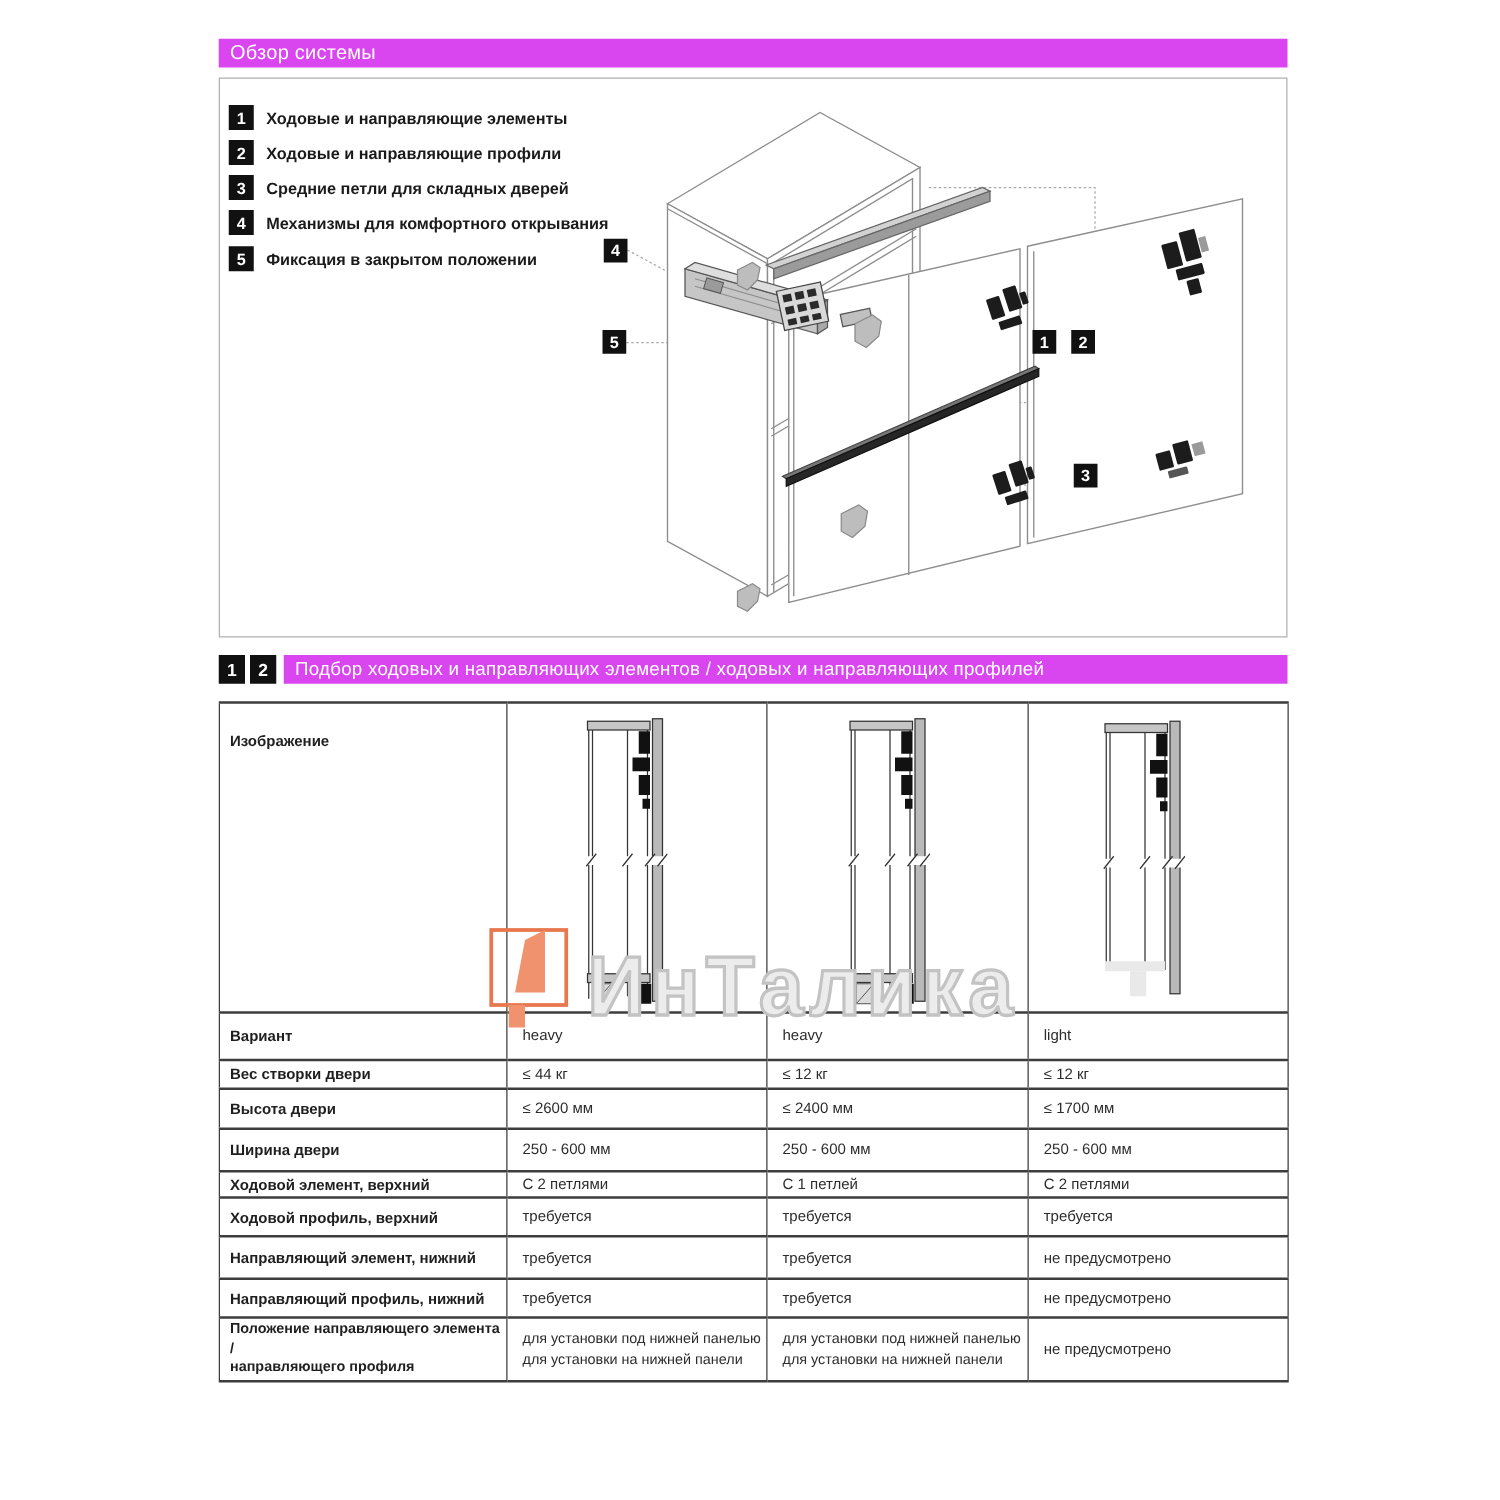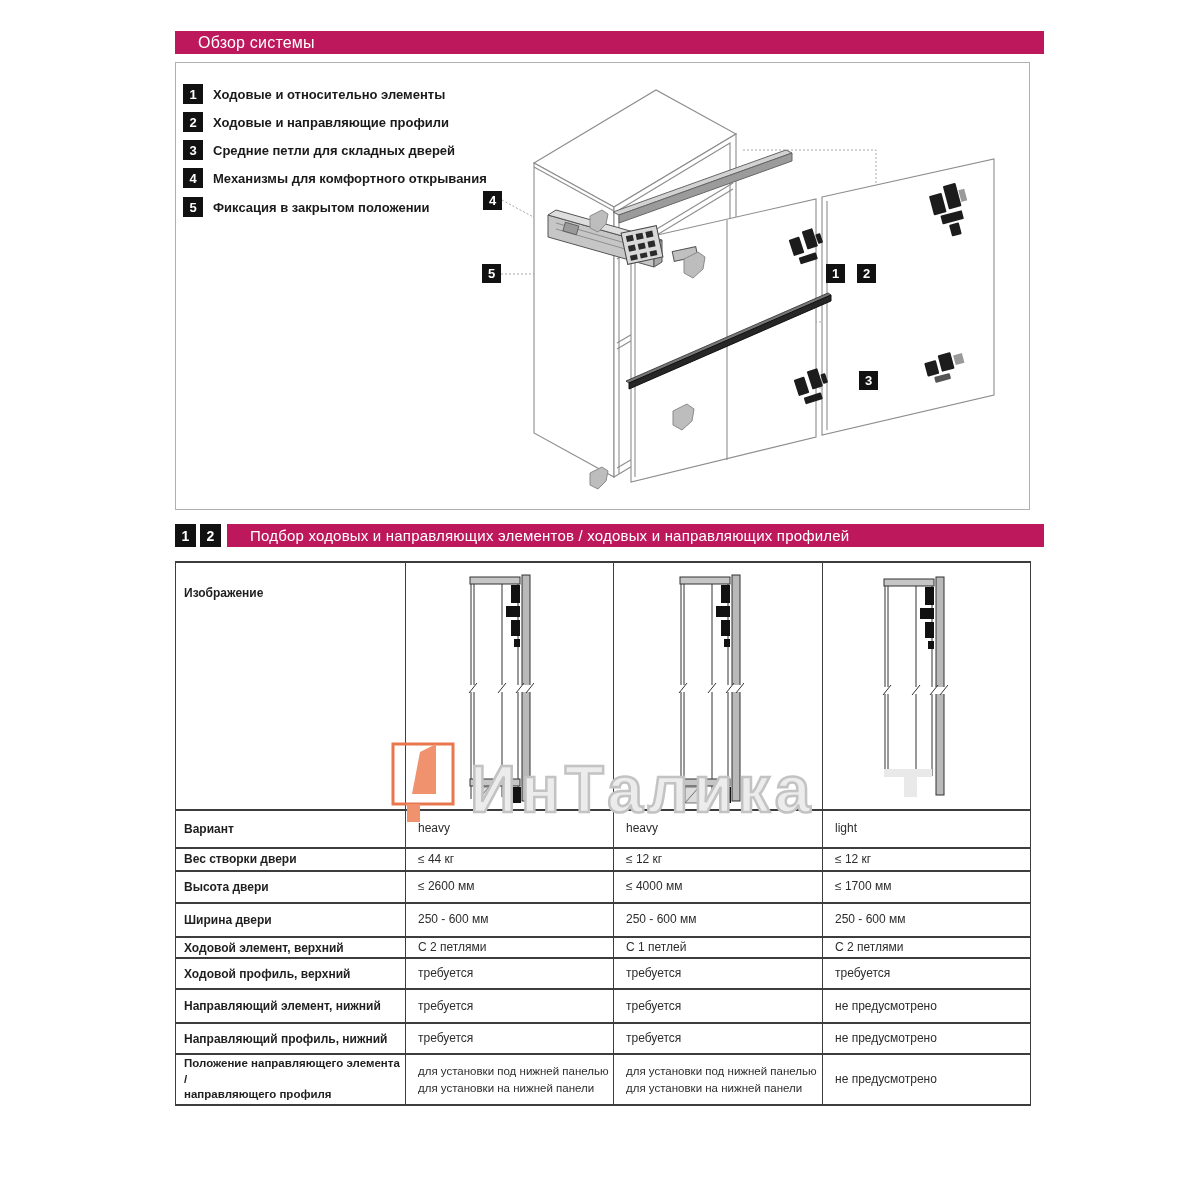--- a/index.html
+++ b/index.html
@@ -1,20 +1,20 @@
 <!DOCTYPE html>
 <html><head>
 <meta charset="utf-8">
 <style>
   html,body{margin:0;padding:0;background:#ffffff;}
   body{width:1200px;height:1200px;position:relative;font-family:"Liberation Sans",sans-serif;color:#222;}
   .abs{position:absolute;}
 
   
-  .bar{background:#be185d;color:#ffffff;font-size:16px;line-height:23px;padding-left:23px;letter-spacing:.2px;}
+  .bar{background:#d946ef;color:#ffffff;font-size:16px;line-height:23px;padding-left:9px;letter-spacing:.2px;}
   .badge{background:#111111;color:#ffffff;font-weight:bold;text-align:center;display:flex;align-items:center;justify-content:center;}
 
   
   .overview-box{border:1px solid #b0b0b0;background:#fff;}
   .legend-item{position:absolute;left:7px;display:flex;align-items:center;gap:10px;height:20px;}
   .legend-item .badge{width:20px;height:20px;font-size:13px;flex:0 0 20px;}
   .legend-item .lbl{font-size:13px;font-weight:bold;color:#1a1a1a;white-space:nowrap;}
 
   .diag-badge{position:absolute;width:19px;height:19px;background:#111;color:#fff;font-size:13px;font-weight:bold;display:flex;align-items:center;justify-content:center;}
 
@@ -34,21 +34,21 @@
 
 <div class="abs bar" style="left:175px;top:31px;width:846px;height:23px;">
   <span>Обзор системы</span>
 </div>
 
 <div class="abs overview-box" style="left:175px;top:62px;width:853px;height:446px;">
 
   <div>
     <div class="legend-item" style="top:21px;">
       <span class="badge">1</span>
-      <span class="lbl">Ходовые и относительно элементы</span>
+      <span class="lbl">Ходовые и направляющие элементы</span>
     </div>
     <div class="legend-item" style="top:49px;">
       <span class="badge">2</span>
       <span class="lbl">Ходовые и направляющие профили</span>
     </div>
     <div class="legend-item" style="top:77px;">
       <span class="badge">3</span>
       <span class="lbl">Средние петли для складных дверей</span>
     </div>
     <div class="legend-item" style="top:105px;">
@@ -276,21 +276,21 @@
   </tr>
   <tr style="height:23px;">
     <td class="lblcell">Вес створки двери</td>
     <td class="valcell">≤ 44 кг</td>
     <td class="valcell">≤ 12 кг</td>
     <td class="valcell">≤ 12 кг</td>
   </tr>
   <tr style="height:32px;">
     <td class="lblcell">Высота двери</td>
     <td class="valcell">≤ 2600 мм</td>
-    <td class="valcell">≤ 4000 мм</td>
+    <td class="valcell">≤ 2400 мм</td>
     <td class="valcell">≤ 1700 мм</td>
   </tr>
   <tr style="height:34px;">
     <td class="lblcell">Ширина двери</td>
     <td class="valcell">250 - 600 мм</td>
     <td class="valcell">250 - 600 мм</td>
     <td class="valcell">250 - 600 мм</td>
   </tr>
   <tr style="height:17px;">
     <td class="lblcell">Ходовой элемент, верхний</td>

